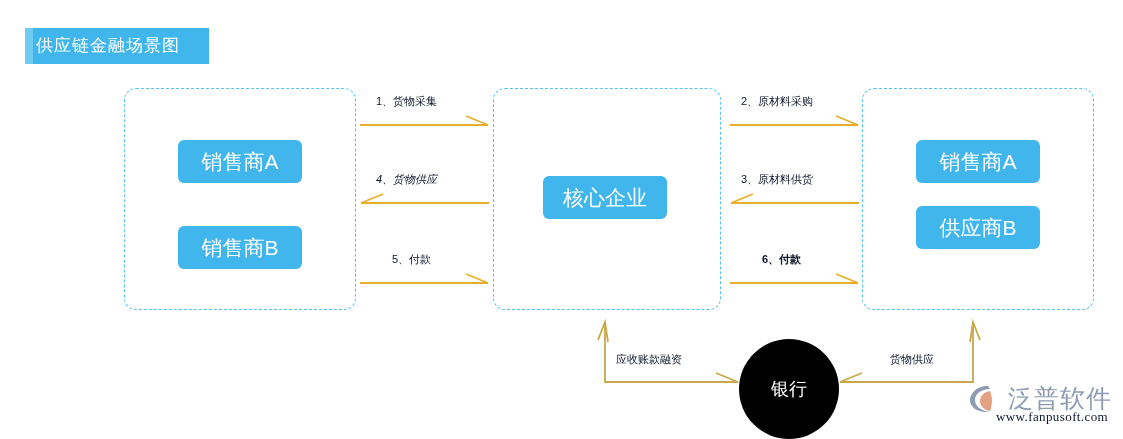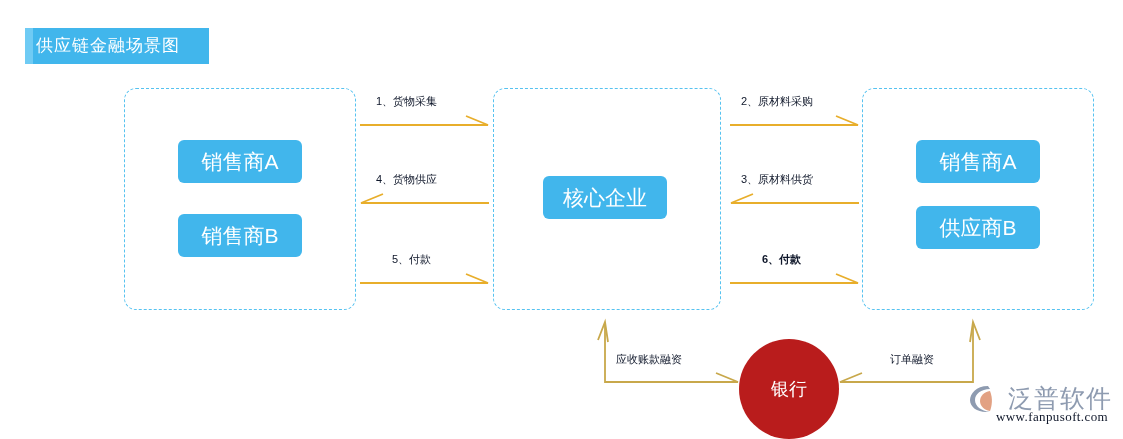--- a/index.html
+++ b/index.html
@@ -48,30 +48,30 @@
     position:absolute;
     background:#41B6EC;
     border-radius:6px;
     color:#ffffff;
     font-size:21px;
     display:flex;align-items:center;justify-content:center;
     white-space:nowrap;
     box-sizing:border-box;
   }
   #node-seller-a{left:178px;top:140px;width:124px;height:43px;}
-  #node-seller-b{left:178px;top:214px;width:124px;height:43px;}
+  #node-seller-b{left:178px;top:226px;width:124px;height:43px;}
   #node-core    {left:543px;top:176px;width:124px;height:43px;}
   #node-supp-a  {left:916px;top:140px;width:124px;height:43px;}
   #node-supp-b  {left:916px;top:206px;width:124px;height:43px;}
 
   
   #node-bank{
     position:absolute;left:739px;top:339px;
     width:100px;height:100px;border-radius:50%;
-    background:#b91c1c;color:#ffffff;font-size:18px;
+    background:#000000;color:#ffffff;font-size:18px;
     display:flex;align-items:center;justify-content:center;
   }
 
   
   .flow-label{
     position:absolute;
     font-size:11px;color:#0f172a;
     white-space:nowrap;
     text-align:right;
   }
@@ -153,29 +153,29 @@
   <div class="group-box" id="box-supp"></div>
 
   <div class="node" id="node-seller-a">销售商A</div>
   <div class="node" id="node-seller-b">销售商B</div>
   <div class="node" id="node-core">核心企业</div>
   <div class="node" id="node-supp-a">销售商A</div>
   <div class="node" id="node-supp-b">供应商B</div>
   <div id="node-bank">银行</div>
 
   <div class="flow-label" style="left:376px;top:94px;">1、货物采集</div>
-  <div class="flow-label" style="left:376px;top:172px;">4、货物供应</div>
+  <div class="flow-label" style="left:376px;top:172px;font-style:italic;">4、货物供应</div>
   <div class="flow-label" style="left:392px;top:252px;">5、付款</div>
 
   <div class="flow-label" style="left:741px;top:94px;">2、原材料采购</div>
   <div class="flow-label" style="left:741px;top:172px;">3、原材料供货</div>
   <div class="flow-label" style="left:762px;top:252px;font-weight:bold;">6、付款</div>
 
   <div class="flow-label" style="left:616px;top:352px;">应收账款融资</div>
-  <div class="flow-label" style="left:890px;top:352px;">订单融资</div>
+  <div class="flow-label" style="left:890px;top:352px;">货物供应</div>
 
   <div id="watermark">
     <svg width="40" height="30" viewBox="0 0 40 30" style="position:absolute;left:0;top:2px;" xmlns="http://www.w3.org/2000/svg">
       <path d="M20 2 C8 2 2 10 2 16 C2 23 9 28 18 28 L22 28 C13 27 7 22 7 16 C7 10 13 5 22 5 Z" fill="#8E9BB0"></path>
       <path d="M22 7 C16 8 12 12 12 17 C12 22 16 26 22 27 C24 22 25 14 22 7 Z" fill="#E2A183"></path>
     </svg>
     <div class="wm-cn">泛普软件</div>
     <div class="wm-url">www.fanpusoft.com</div>
   </div>
 

